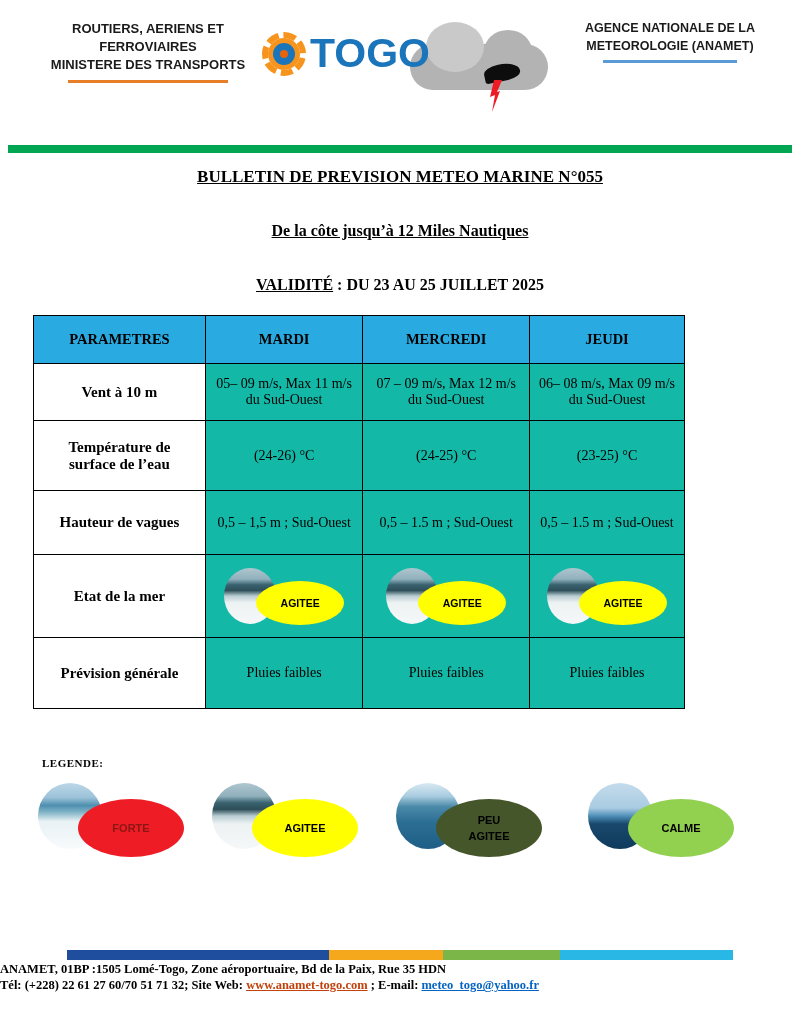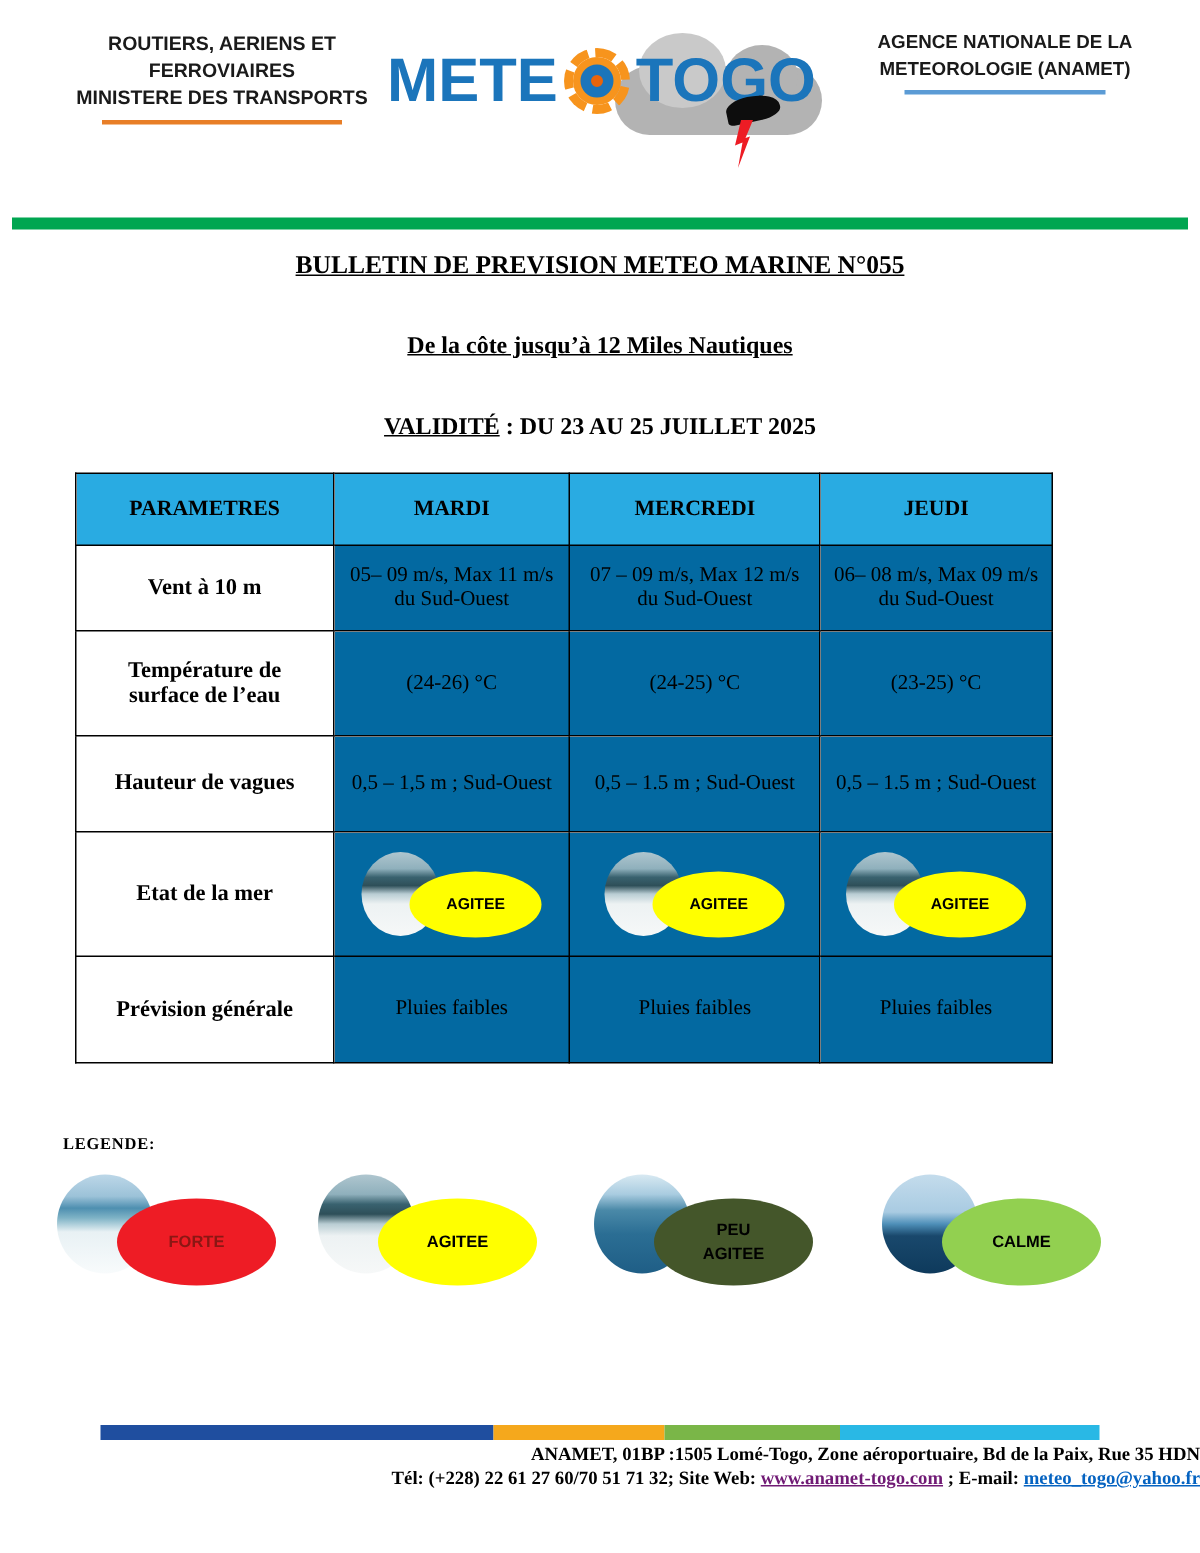--- a/index.html
+++ b/index.html
@@ -40,27 +40,27 @@
   .green-bar { position:absolute; top:145px; left:8px; width:784px; height:8px; }
 
   
   .doc-title { position:absolute; width:100%; text-align:center; font-weight:bold; }
   .title-main { top:167px; font-size:17px; }
   .title-sub  { top:222px; font-size:16px; }
   .title-validity { top:276px; font-size:16px; }
   .u { text-decoration:underline; }
 
   
-  .forecast { position:absolute; top:315px; left:50px; width:652px;
+  .forecast { position:absolute; top:315px; left:33px; width:652px;
               border-collapse:collapse; table-layout:fixed; }
   .forecast th, .forecast td { border:1px solid #000; text-align:center;
               vertical-align:middle; overflow:hidden; }
   .forecast thead th { height:45px; font-size:14.5px; font-weight:bold; }
   .forecast tbody th.row-label { font-weight:bold; font-size:15px; padding:0 10px; background:#fff; }
-  .forecast tbody td { font-size:14px; font-weight:normal; padding:12px 8px; background:#0369a1; }
+  .forecast tbody td { font-size:14px; font-weight:normal; padding:12px 8px; background:#14b8a6; }
   .forecast tbody tr:nth-child(1) { height:41px; }
   .forecast tbody tr:nth-child(2) { height:70px; }
   .forecast tbody tr:nth-child(3) { height:64px; }
   .forecast tbody tr:nth-child(4) { height:60px; }
   .forecast tbody tr:nth-child(5) { height:71px; }
   .forecast tbody tr:nth-child(6) { height:59px; }
 
   .sea-wrap { display:flex; align-items:center; justify-content:center; position:relative; }
   .sea-circle { flex:none; border-radius:50%; }
   .sea-wrap .sea-circle { width:52px; height:56px; }
@@ -81,40 +81,39 @@
   .legend-item { position:absolute; display:flex; }
   .legend-item .sea-circle { width:64px; height:66px; }
   .legend-badge { flex:none; margin-left:-24px; margin-top:16px; width:106px; height:58px;
                   border-radius:50%; display:flex; flex-direction:column; align-items:center;
                   justify-content:center; font-family:"Liberation Sans", sans-serif;
                   font-weight:bold; font-size:11px; line-height:1.5; }
 
   
   .footer-bar { position:absolute; top:950px; left:67px; width:666px; height:10px; display:flex; }
   .footer-bar .seg { height:100%; }
-  .footer-line { position:absolute; width:100%; text-align:right; font-weight:bold; font-size:12.5px; }
+  .footer-line { position:absolute; width:100%; text-align:left; font-weight:bold; font-size:12.5px; }
   .footer-line1 { top:962px; }
   .footer-line2 { top:978px; }
   .link { font-weight:bold; text-decoration:underline; cursor:pointer; }
 </style>
 <title>Bulletin de prévision météo marine</title></head>
 <body>
 
 <div class="page">
 
   <div class="org-block ministry">
     <div>ROUTIERS, AERIENS ET FERROVIAIRES</div>
     <div>MINISTERE DES TRANSPORTS</div>
     <div class="org-underline" id="ministry-underline" style="background: rgb(232, 126, 39);"></div>
   </div>
 
   <div class="logo">
     <div class="logo-cloud"></div>
     <div class="logo-text" id="logo-text" style="color: rgb(27, 117, 187);">
-      <span>METE</span>
       <span class="logo-sun">
           <span class="logo-sun-ring"></span>
         </span>
       <span>TOGO</span>
     </div>
     <div class="logo-bird"></div>
     <svg class="logo-bolt" width="13" height="32" viewBox="0 0 13 32">
       <polygon id="bolt-poly" points="4,0 12,0 7,12 10,11 2,32 5,15 0,17" fill="#ED1C24"></polygon>
     </svg>
   </div>
@@ -231,16 +230,16 @@
     </div>
 
   <div class="footer-bar" id="footer-bar">
       <div class="seg" style="width: 39.3%; background: rgb(31, 78, 159);"></div>
       <div class="seg" style="width: 17.1%; background: rgb(245, 168, 28);"></div>
       <div class="seg" style="width: 17.7%; background: rgb(122, 182, 72);"></div>
       <div class="seg" style="width: 25.9%; background: rgb(41, 184, 229);"></div>
     </div>
   <div class="footer-line footer-line1">ANAMET, 01BP :1505 Lomé-Togo, Zone aéroportuaire, Bd de la Paix, Rue 35 HDN</div>
   <div class="footer-line footer-line2">
-    <span>Tél: (+228) 22 61 27 60/70 51 71 32; Site Web: </span><a class="link" id="website-link" style="color: #701a75;">www.anamet-togo.com</a><span> ; E-mail: </span><a class="link" id="email-link" style="color: rgb(5, 99, 193);">meteo_togo@yahoo.fr</a>
+    <span>Tél: (+228) 22 61 27 60/70 51 71 32; Site Web: </span><a class="link" id="website-link" style="color: #c2410c;">www.anamet-togo.com</a><span> ; E-mail: </span><a class="link" id="email-link" style="color: rgb(5, 99, 193);">meteo_togo@yahoo.fr</a>
   </div>
 
 </div>
 
 </body></html>

